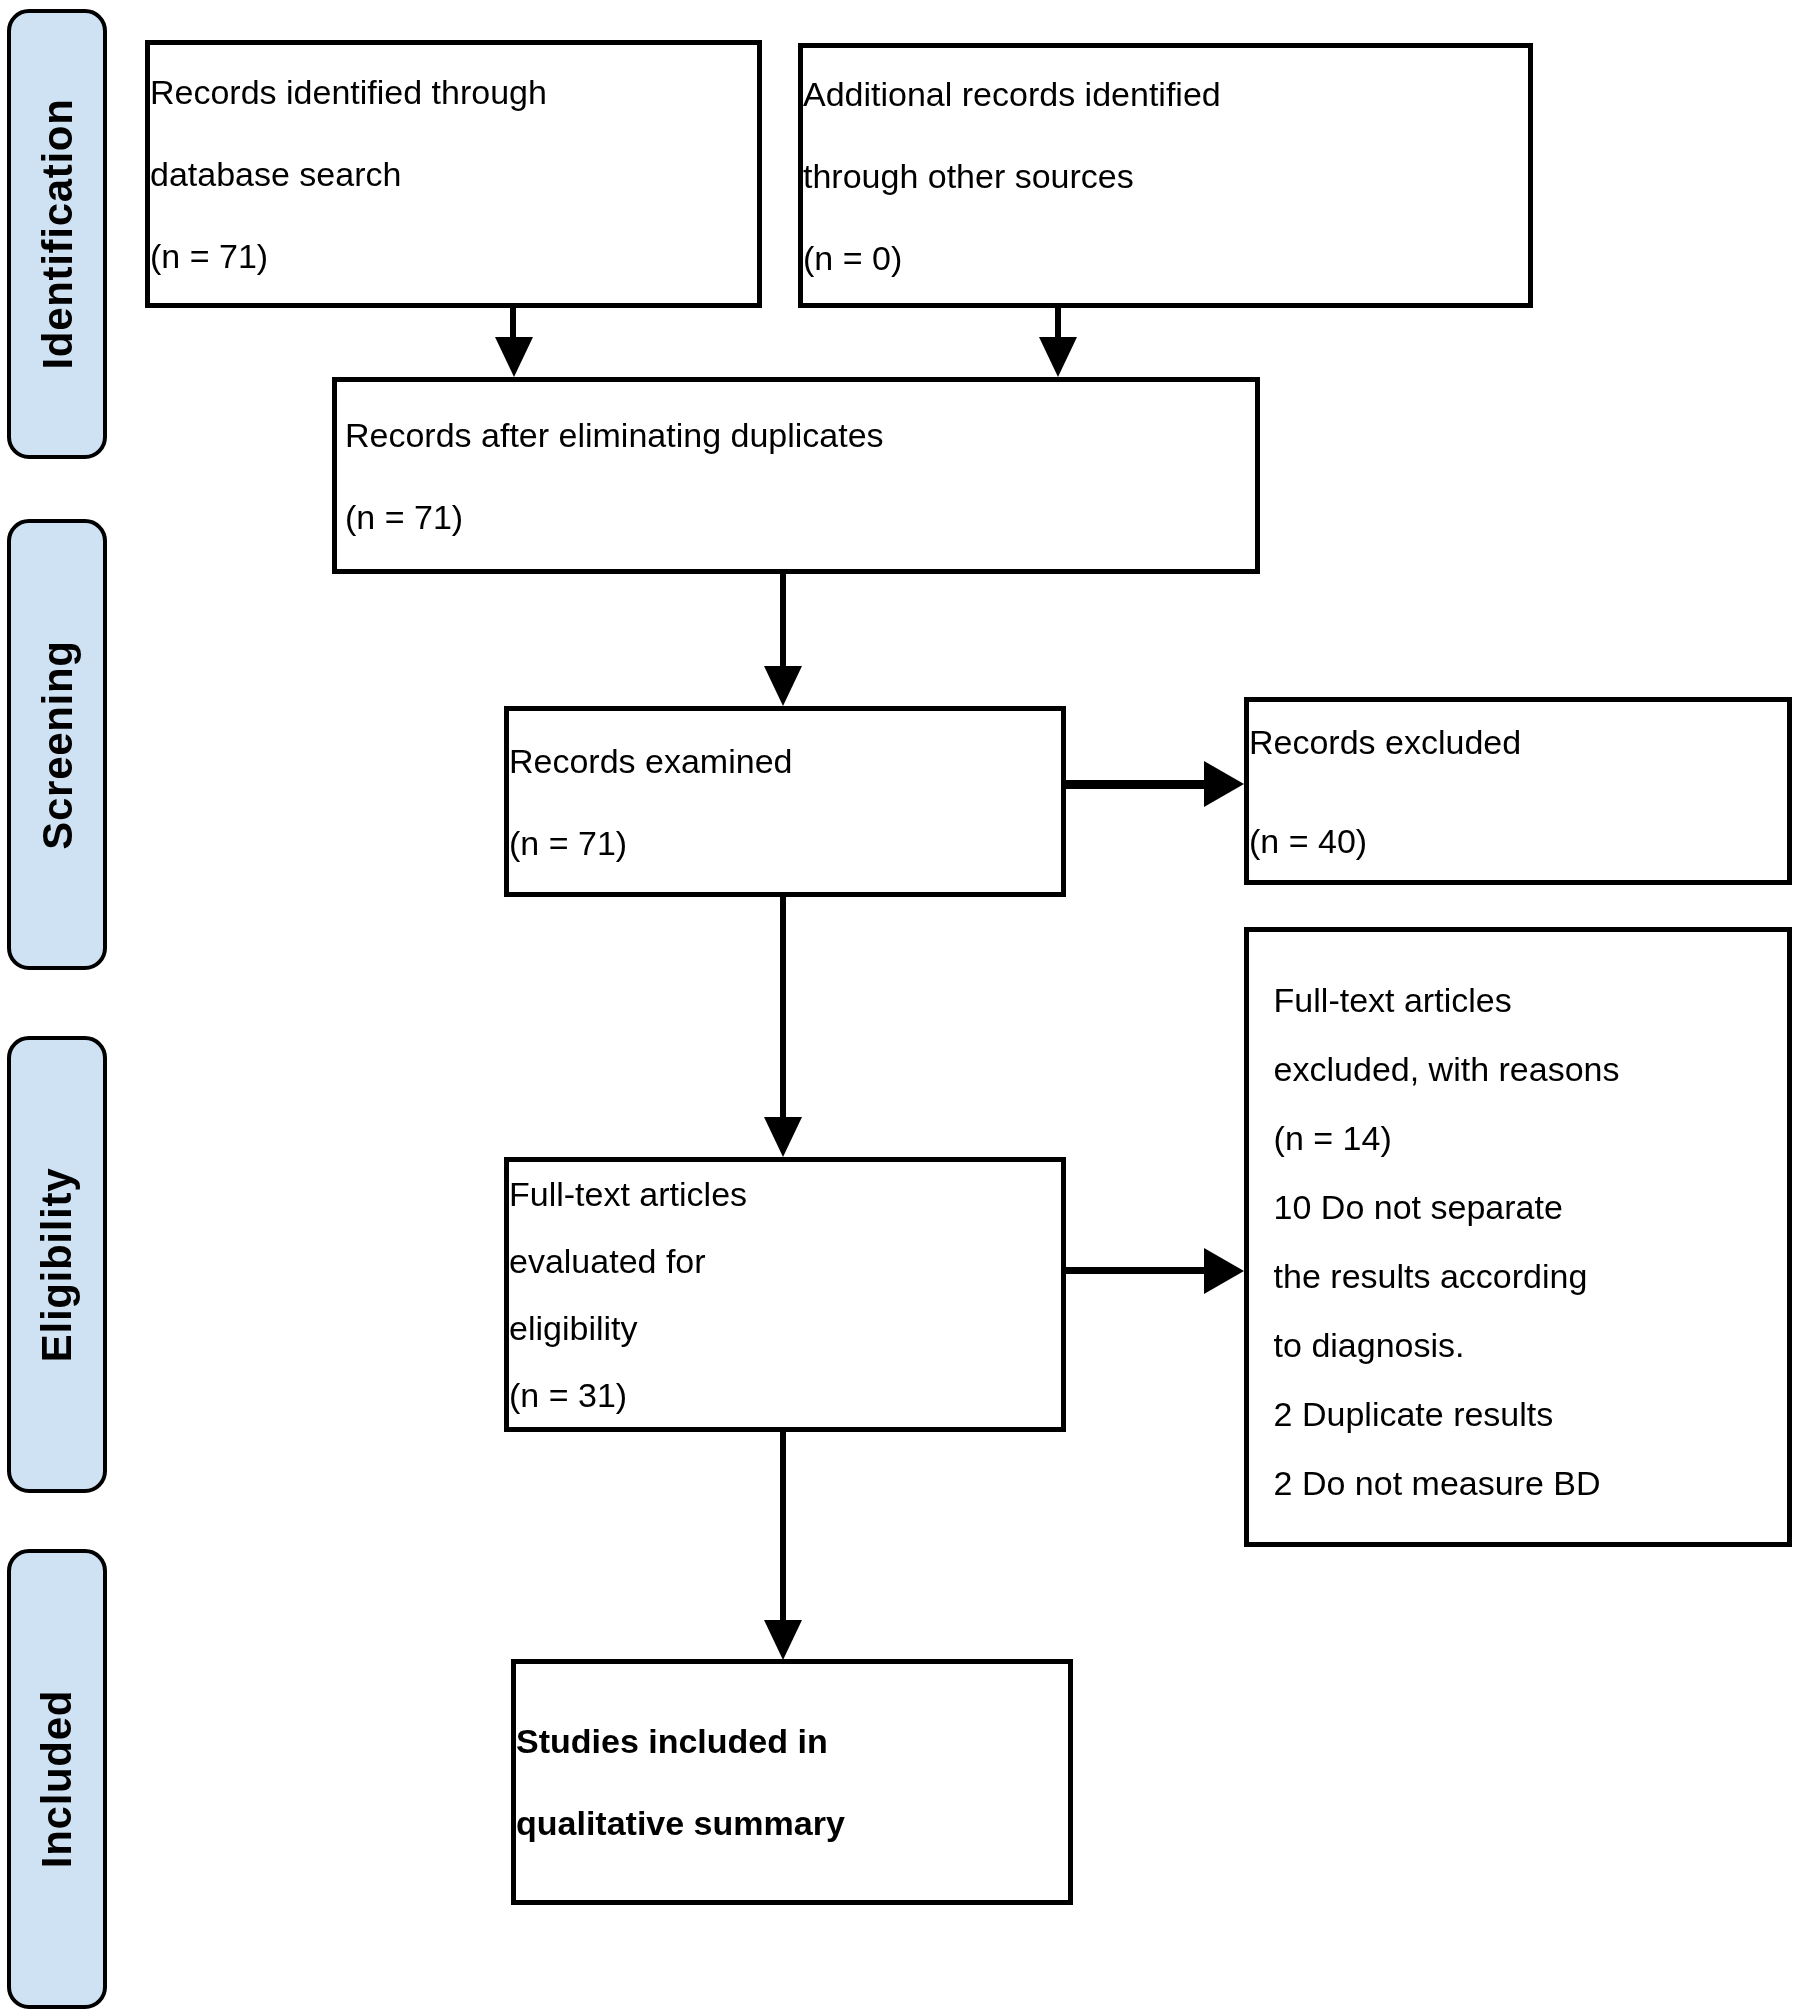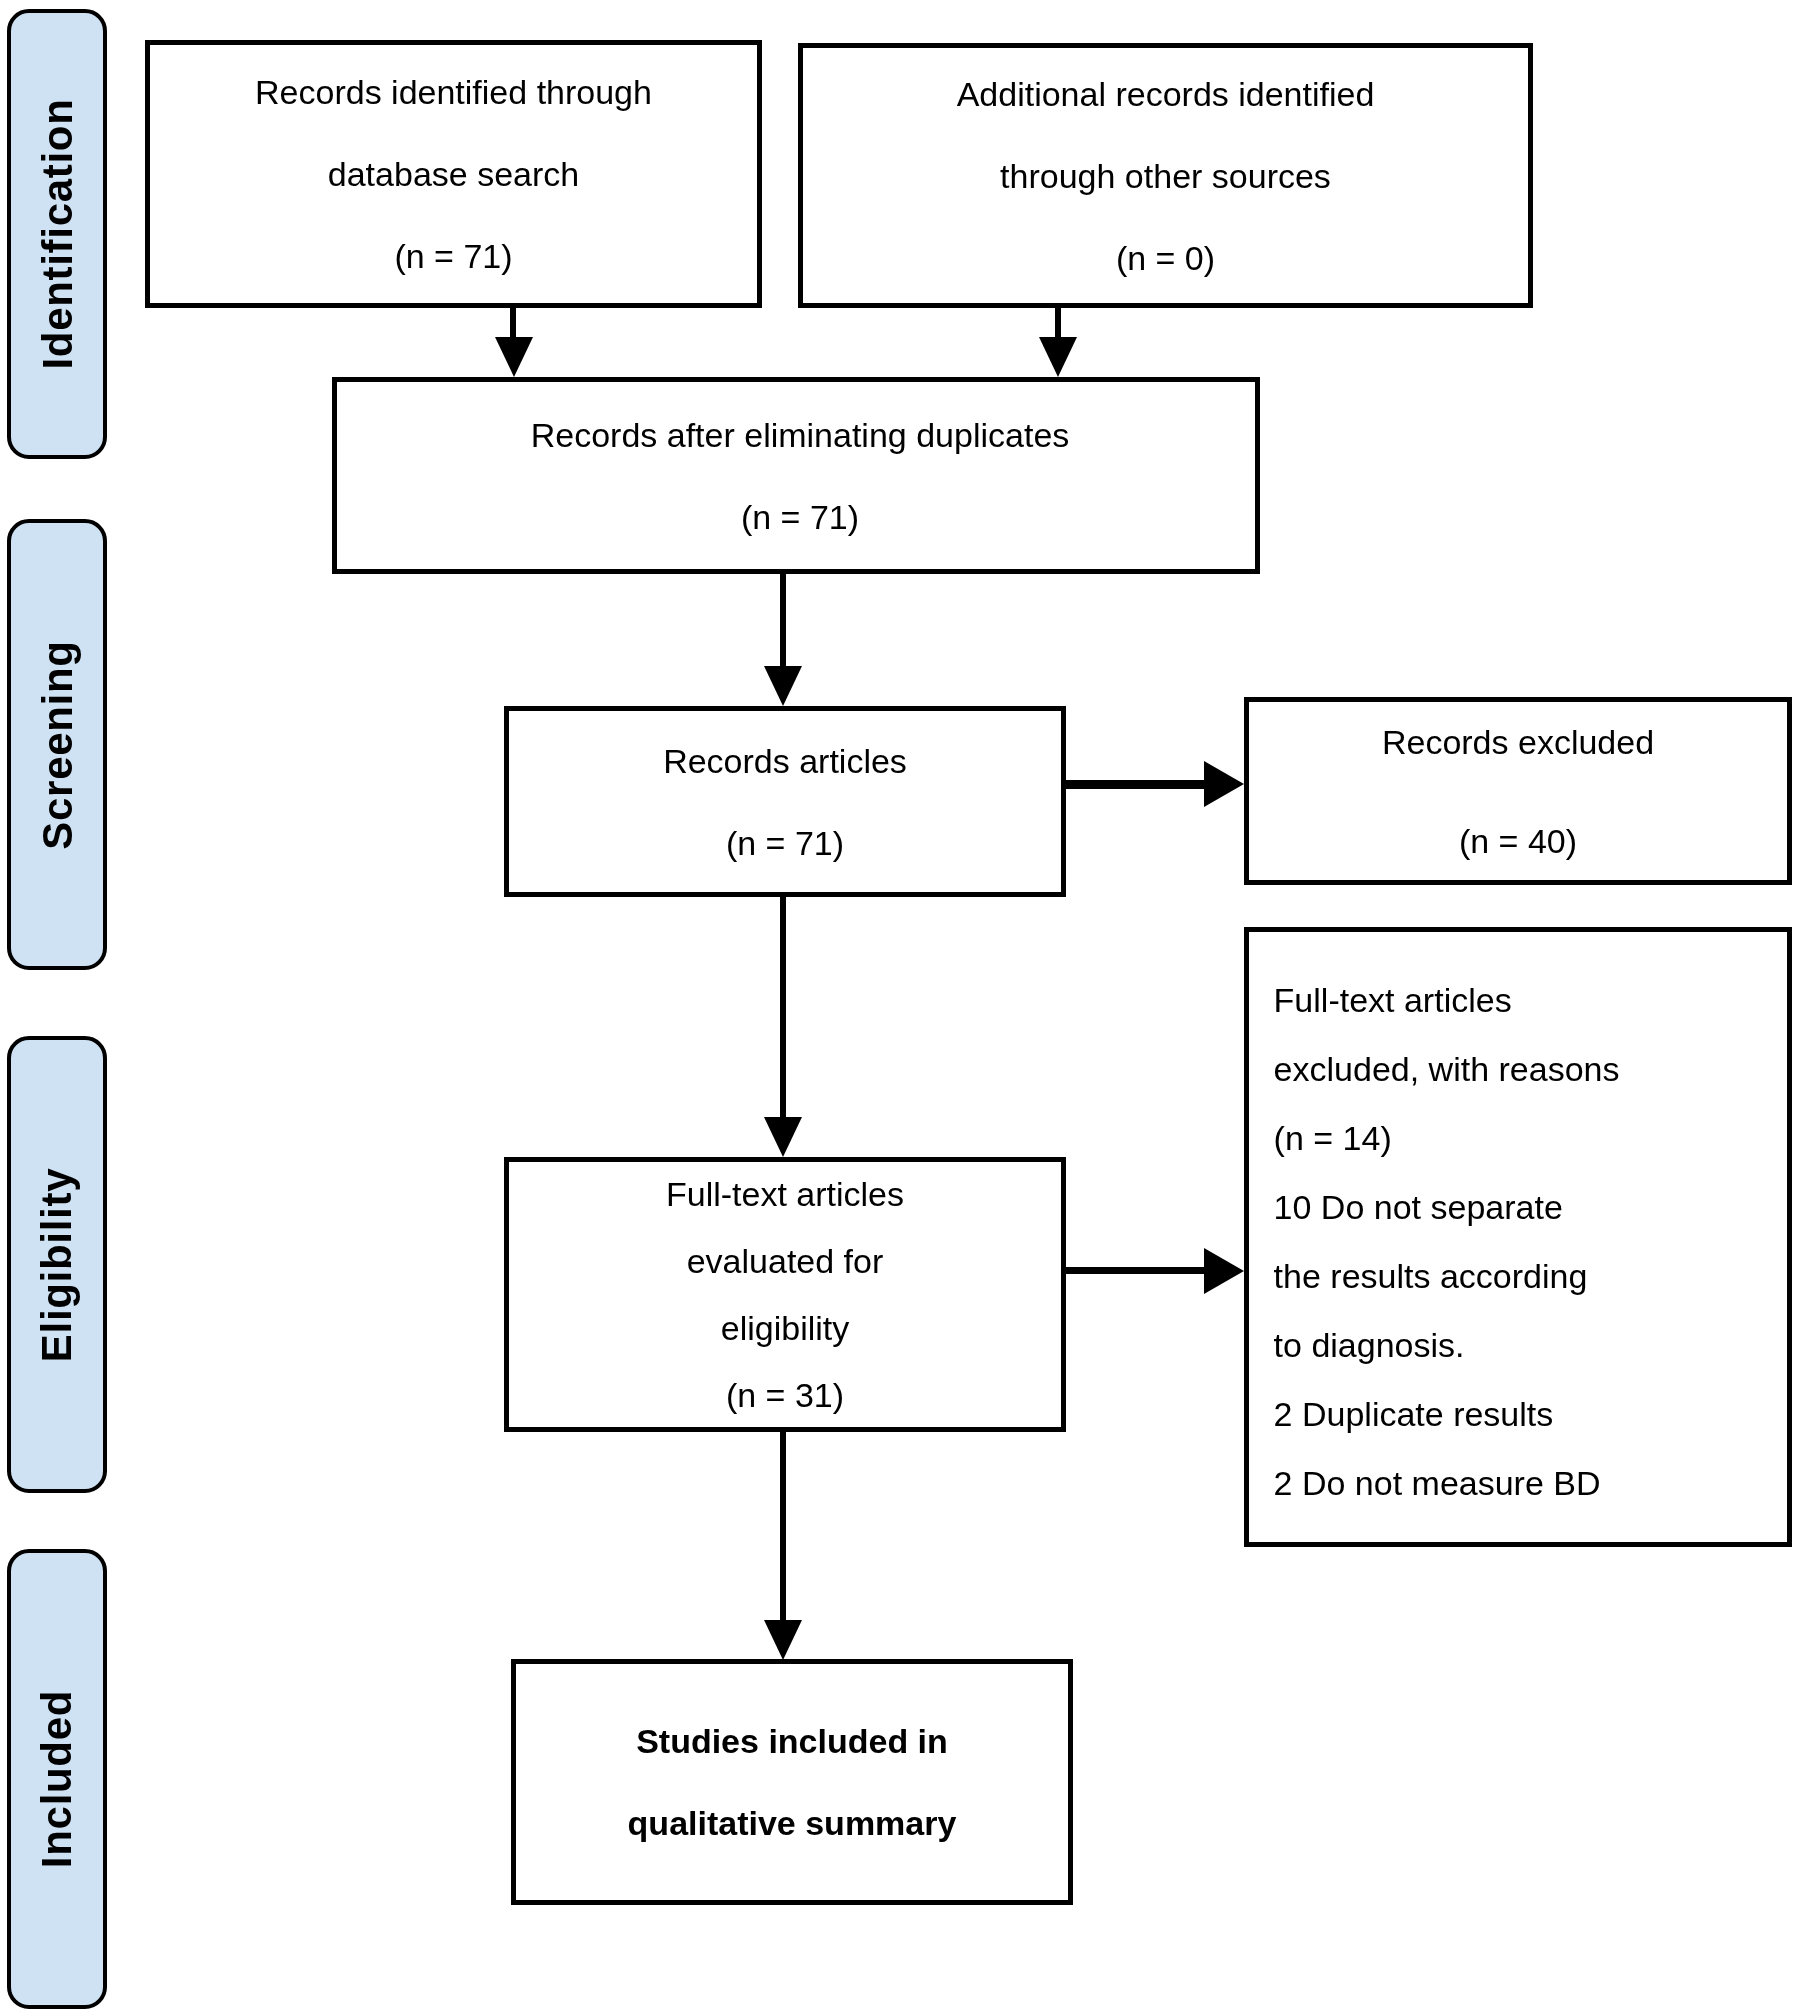--- a/index.html
+++ b/index.html
@@ -44,21 +44,20 @@
 
   
   .fbox {
     position: absolute;
     background: #ffffff;
     border: 5.8px solid #000000;
     box-sizing: border-box;
     display: flex;
     flex-direction: column;
     justify-content: center;
-    text-align: center;
     font-size: 34px;
   }
   .fbox .line { line-height: 82px; }
   .fbox.tight .line { line-height: 69px; }
 
   .fbox.b1 { left: 145px;  top: 40px;   width: 617px;  height: 268px; }
   .fbox.b2 { left: 798px; top: 43px;   width: 735px; height: 265px; }
   .fbox.b3 { left: 332px;  top: 377px;  width: 928px; height: 197px; padding-left: 8px; }
   .fbox.b4 { left: 504px;  top: 706px;  width: 562px;  height: 191px; }
   .fbox.b5 { left: 1244px; top: 697px;  width: 548px;  height: 188px; gap: 17px; }
@@ -154,21 +153,21 @@
     <div class="line">through other sources</div>
     <div class="line">(n = 0)</div>
   </div>
 
   <div class="fbox b3">
     <div class="line">Records after eliminating duplicates</div>
     <div class="line">(n = 71)</div>
   </div>
 
   <div class="fbox b4">
-    <div class="line">Records articles</div>
+    <div class="line">Records examined</div>
     <div class="line">(n = 71)</div>
   </div>
 
   <div class="fbox b5">
     <div class="line">Records excluded</div>
     <div class="line">(n = 40)</div>
   </div>
 
   <div class="fbox b6 tight">
     <div class="line">Full-text articles</div>

